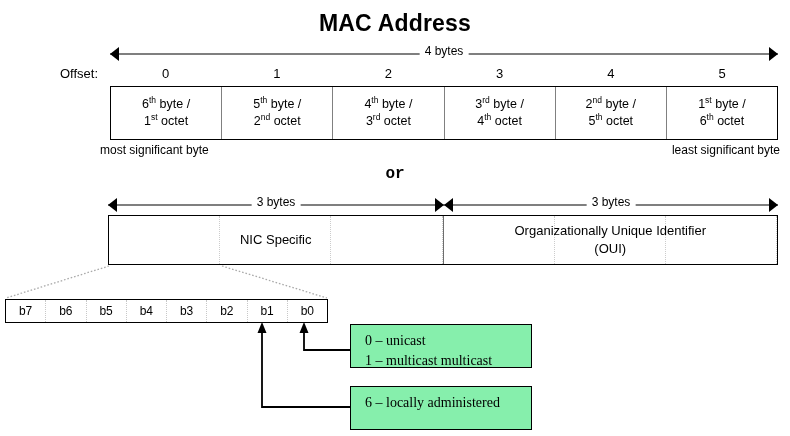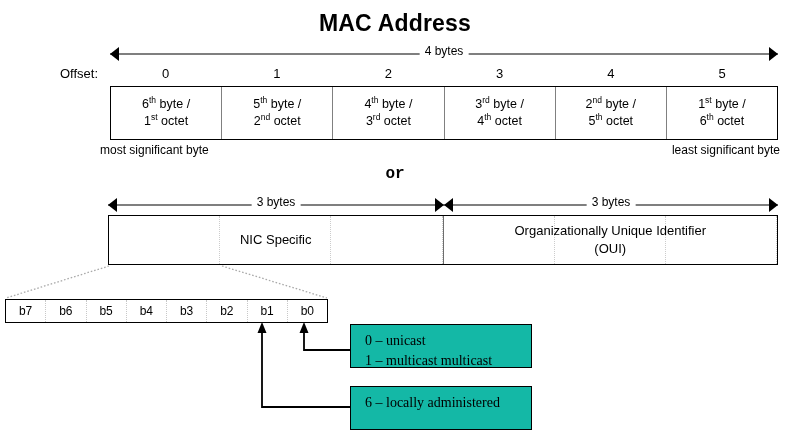--- a/index.html
+++ b/index.html
@@ -87,21 +87,21 @@
     border:1.6px solid #000000;box-sizing:border-box;display:flex;
   }
   #bit-table .bcell{
     flex:1 1 0;border-right:1px dotted #c8c8c8;box-sizing:border-box;
     display:flex;align-items:center;justify-content:center;font-size:12px;
   }
   #bit-table .bcell:last-child{border-right:none;}
 
   
   .callout{
-    border:1.5px solid #000000;background:#14b8a6;box-sizing:border-box;
+    border:1.5px solid #000000;background:#86efac;box-sizing:border-box;
     font-family:"Liberation Serif", serif;font-size:14px;line-height:20px;
     padding:6px 0 6px 14px;
   }
   #callout-unicast{left:350px;top:324px;width:182px;height:44px;}
   #callout-global{left:350px;top:386px;width:182px;height:44px;}
 
   
   #connectors{left:0;top:0;width:790px;height:436px;pointer-events:none;}
 </style>
 </head>

